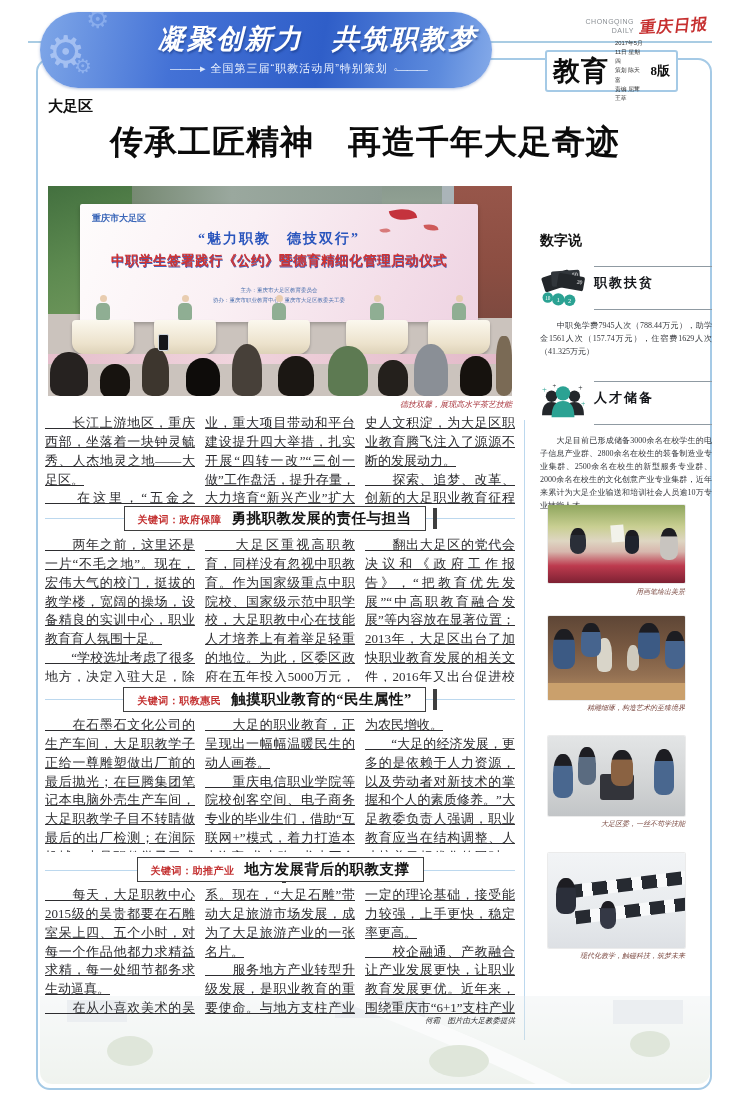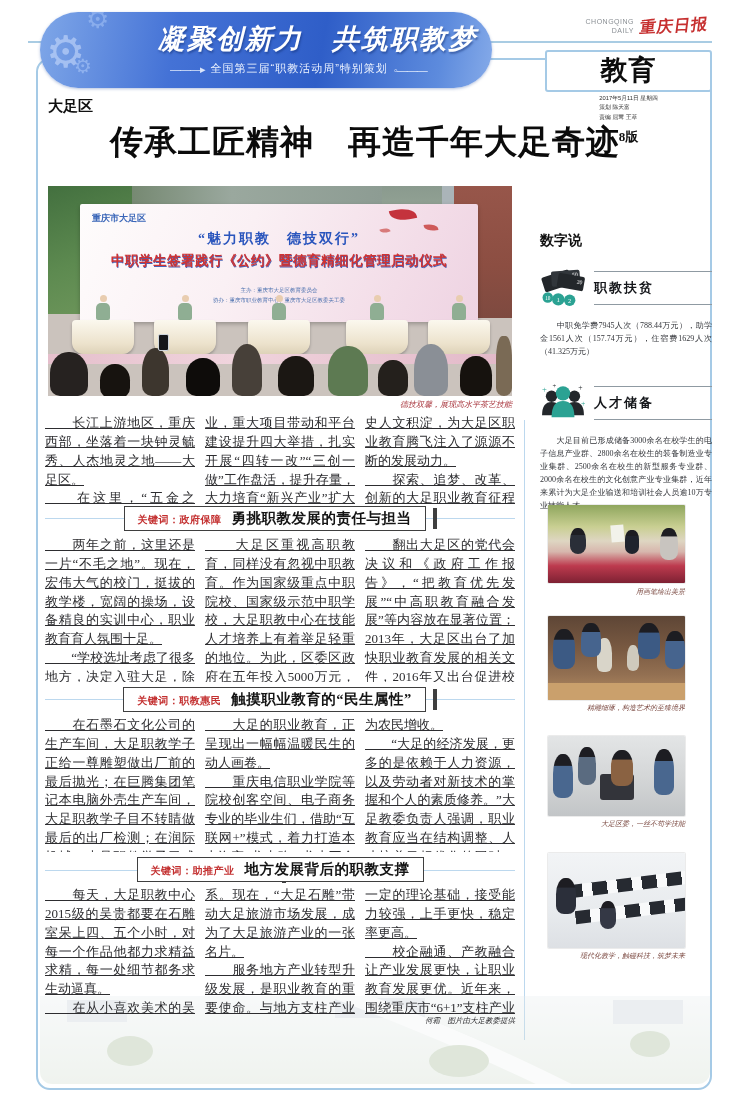--- a/index.html
+++ b/index.html
@@ -14,32 +14,32 @@
           background:linear-gradient(100deg,#7fa7e8 0%,#4472d6 30%,#2f5ec8 62%,#5d8bdd 88%,#86abe9 100%);
           z-index:3;overflow:hidden;box-shadow:0 1px 3px rgba(40,80,160,.35);}
   .gear{position:absolute;color:rgba(215,230,255,.5);font-family:"DejaVu Sans",sans-serif;z-index:0;}
   .g1{left:6px;top:14px;font-size:44px;}
   .g2{left:46px;top:-8px;font-size:26px;color:rgba(190,215,255,.4);}
   .g3{left:34px;top:42px;font-size:20px;color:rgba(190,215,255,.45);}
   .b-title{position:relative;margin:9px 0 0 118px;font-size:27px;font-weight:900;color:#fff;
            font-style:italic;letter-spacing:2px;text-shadow:1px 2px 2px rgba(20,50,120,.5);
            font-family:"Liberation Sans","DejaVu Sans",sans-serif;}
   .b-sub{position:relative;margin:4px 0 0 130px;font-size:11px;color:#eef4ff;display:flex;
-         align-items:flex-end;gap:6px;font-family:"Liberation Sans",sans-serif;letter-spacing:1px;}
+         align-items:center;gap:6px;font-family:"Liberation Sans",sans-serif;letter-spacing:1px;}
   .b-sub::before{content:"———▸";letter-spacing:-1px;opacity:.9;}
   .b-sub::after{content:"◦———";letter-spacing:-1px;opacity:.9;}
   
   .mast-logo{position:absolute;right:22px;top:16px;display:flex;gap:6px;align-items:center;z-index:3;}
   .mast-logo .en{width:62px;text-align:right;font-size:7px;color:#8a8f94;line-height:1.25;
                  font-family:"Liberation Sans",sans-serif;letter-spacing:.5px;}
   .mast-logo .cn{font-size:16px;font-weight:bold;color:#c62f2f;transform:skewX(-10deg) rotate(-3deg);
                  letter-spacing:1px;}
-  .mast-box{position:absolute;left:545px;top:50px;width:167px;height:42px;background:#fff;
+  .mast-box{position:absolute;left:545px;top:50px;width:133px;height:42px;background:#fff;
             border:2px solid #a5cae6;border-radius:3px;z-index:3;display:flex;align-items:center;
-            padding:0 6px;box-sizing:border-box;gap:6px;flex-direction:column;}
+            padding:0 6px;box-sizing:border-box;gap:6px;}
   .mast-box .sec{font-size:27px;font-weight:900;color:#0d0d0d;letter-spacing:1px;}
   .mast-box .meta{flex:1;font-size:5.8px;color:#2e2e2e;line-height:1.6;
                   font-family:"Liberation Sans",sans-serif;}
   .mast-box .pg{font-size:13px;font-weight:bold;color:#0d0d0d;}
   
   .kicker{position:absolute;left:48px;top:97px;font-size:15px;font-weight:900;color:#101010;z-index:2;
           font-family:"Liberation Sans","DejaVu Sans",sans-serif;}
   .headline{position:absolute;left:45px;top:120px;width:640px;margin:0;text-align:center;
             font-size:33px;font-weight:900;color:#0b0b0b;letter-spacing:1px;z-index:2;}
   
@@ -75,21 +75,21 @@
               background:linear-gradient(90deg,#e5bfcc,#f0d4dd 40%,#e2b8c8);}
   .aud{position:absolute;border-radius:48% 48% 10px 10px;}
   .phone{position:absolute;left:110px;top:148px;width:9px;height:15px;background:#15161a;
          border:1px solid #cfd6dd;border-radius:2px;z-index:5;}
   .mcap{position:absolute;left:48px;top:399px;width:464px;text-align:right;font-size:8px;
         color:#a8343c;font-style:italic;z-index:2;}
   
   .stats{position:absolute;left:540px;top:232px;width:172px;z-index:2;}
   .stats-title{font-size:14px;font-weight:900;color:#101010;margin-bottom:16px;}
   .stat{margin-bottom:22px;}
-  .stat-top{display:flex;align-items:center;}
+  .stat-top{display:flex;}
   .shead-wrap{flex:1;margin-left:8px;border-top:1px solid #8f9aa2;border-bottom:1px solid #8f9aa2;
               padding:7px 0;}
   .shead{font-size:13px;font-weight:900;color:#14161a;letter-spacing:2px;}
   .stext{margin:10px 0 0;font-size:8px;line-height:1.62;text-align:justify;color:#33353a;
          white-space:pre-line;}
   
   .sphoto{position:absolute;left:548px;width:137px;overflow:hidden;z-index:2;border-radius:1px;
           box-shadow:0 0 0 1px rgba(0,0,0,.08);}
   .p1{top:505px;height:78px;
       background:linear-gradient(180deg,#8fa65e 0%,#c9cf92 28%,#ded6c2 46%,#d7b6ad 60%,#bd3a4e 78%,#7e2133 100%);}

